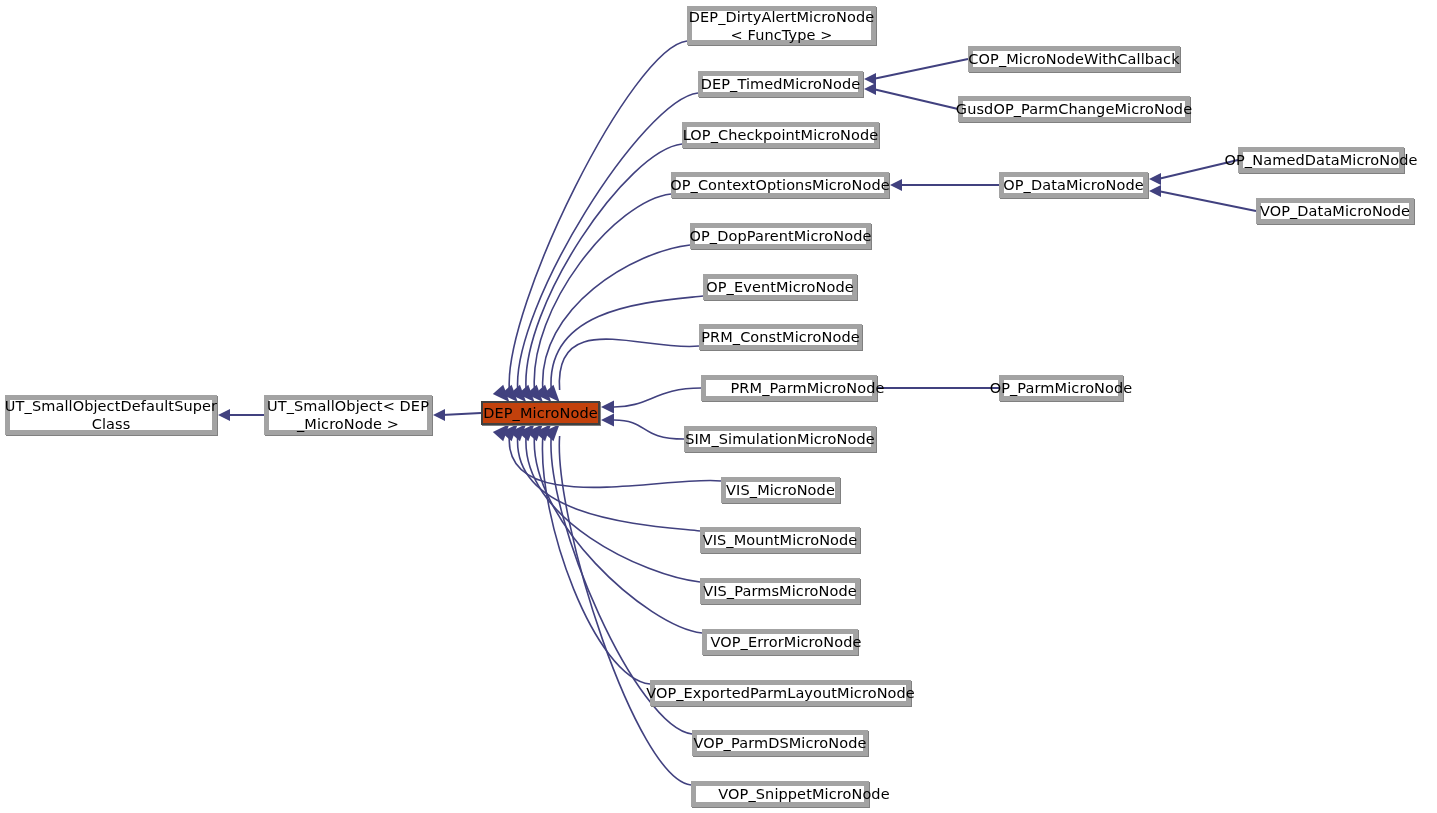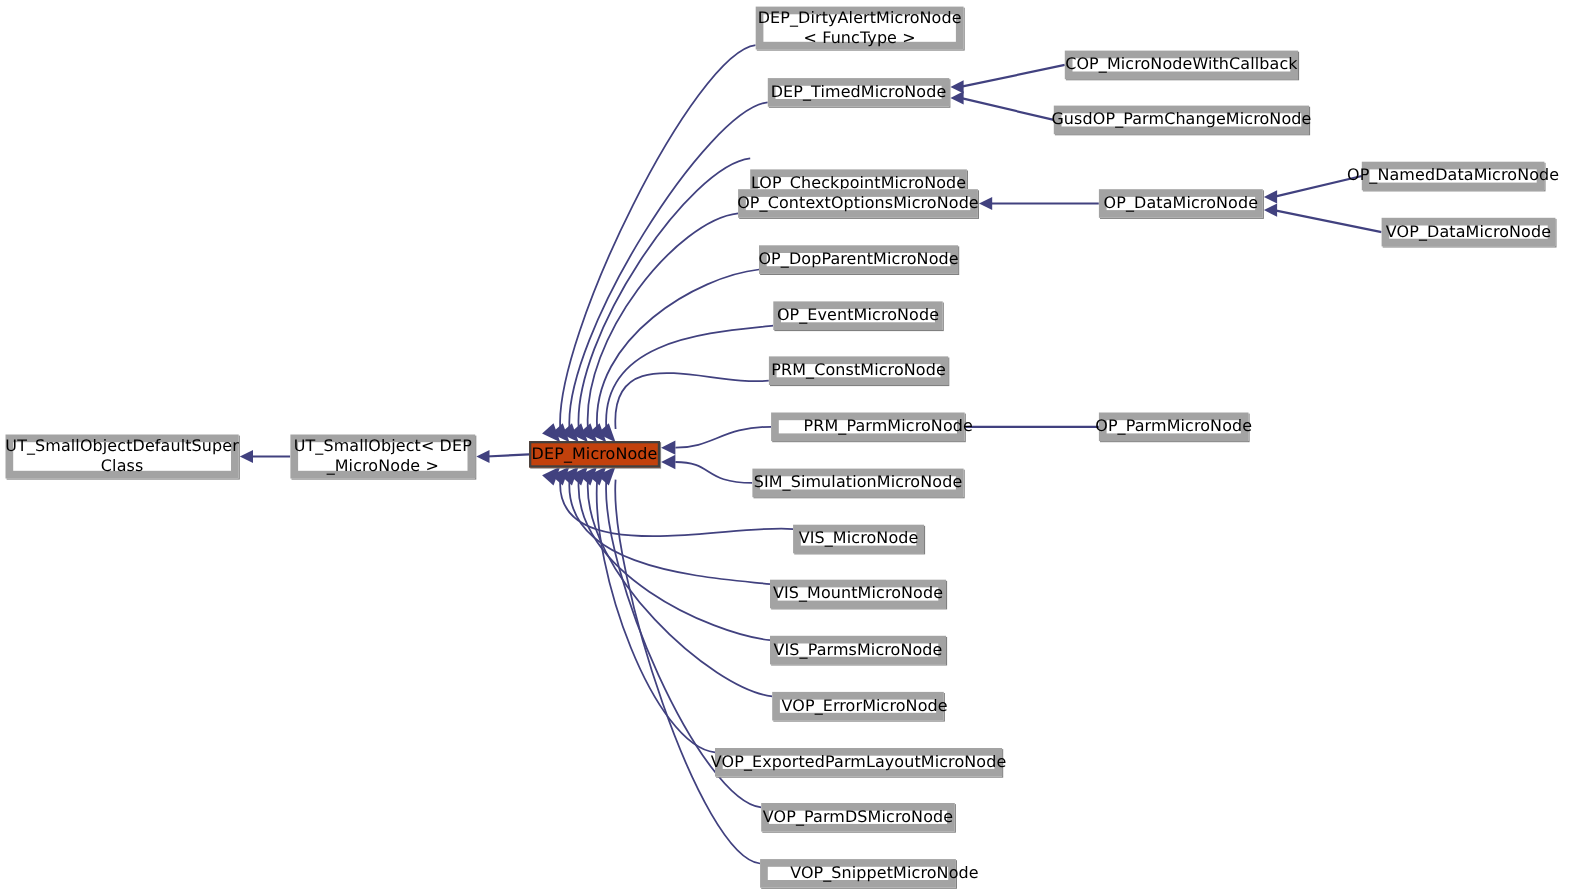--- a/index.html
+++ b/index.html
@@ -21,21 +21,21 @@
     position: absolute;
     left: 0;
     top: 0;
     width: 1437px;
     height: 813px;
     pointer-events: none;
   }
   .node {
     position: absolute;
     box-sizing: border-box;
-    border: 7px solid #a3a3a3;
+    border: 5px solid #a3a3a3;
     background: #ffffff;
     color: #000000;
     font-size: 14.5px;
     line-height: 17px;
     letter-spacing: 0.1px;
     text-align: center;
     display: flex;
     align-items: center;
     justify-content: center;
     white-space: pre;
@@ -110,30 +110,30 @@
       <div class="node two-line" style="left: 5px; top: 395px; width: 212px; height: 40px;">UT_SmallObjectDefaultSuper
 Class</div>
       <div class="node two-line" style="left: 264px; top: 395px; width: 168px; height: 40px;">UT_SmallObject&lt; DEP
 _MicroNode &gt;</div>
       <div class="node root" style="left: 481px; top: 401px; width: 119px; height: 24px;">DEP_MicroNode</div>
       <div class="node two-line" style="left: 687px; top: 6px; width: 189px; height: 39px;">DEP_DirtyAlertMicroNode
 &lt; FuncType &gt;</div>
       <div class="node" style="left: 698px; top: 71px; width: 165px; height: 26px;">DEP_TimedMicroNode</div>
       <div class="node" style="left: 968px; top: 46px; width: 212px; height: 26px;">COP_MicroNodeWithCallback</div>
       <div class="node" style="left: 958px; top: 96px; width: 232px; height: 26px;">GusdOP_ParmChangeMicroNode</div>
-      <div class="node" style="left: 682px; top: 122px; width: 197px; height: 26px; margin-top: 32px;">LOP_CheckpointMicroNode</div>
+      <div class="node" style="left: 682px; top: 122px; width: 197px; height: 26px;">LOP_CheckpointMicroNode</div>
       <div class="node" style="left: 671px; top: 172px; width: 218px; height: 26px;">OP_ContextOptionsMicroNode</div>
       <div class="node" style="left: 999px; top: 172px; width: 149px; height: 26px;">OP_DataMicroNode</div>
       <div class="node" style="left: 1238px; top: 147px; width: 166px; height: 26px;">OP_NamedDataMicroNode</div>
       <div class="node" style="left: 1256px; top: 198px; width: 158px; height: 26px;">VOP_DataMicroNode</div>
       <div class="node" style="left: 690px; top: 223px; width: 181px; height: 26px;">OP_DopParentMicroNode</div>
       <div class="node" style="left: 703px; top: 274px; width: 154px; height: 26px;">OP_EventMicroNode</div>
       <div class="node" style="left: 699px; top: 324px; width: 163px; height: 26px;">PRM_ConstMicroNode</div>
       <div class="node" style="left: 701px; top: 375px; width: 176px; height: 26px; padding-left: 37px;">PRM_ParmMicroNode</div>
-      <div class="node" style="left: 999px; top: 375px; width: 136px; height: 26px;">OP_ParmMicroNode</div>
+      <div class="node" style="left: 999px; top: 375px; width: 124px; height: 26px;">OP_ParmMicroNode</div>
       <div class="node" style="left: 684px; top: 426px; width: 192px; height: 26px;">SIM_SimulationMicroNode</div>
       <div class="node" style="left: 721px; top: 477px; width: 119px; height: 26px;">VIS_MicroNode</div>
       <div class="node" style="left: 700px; top: 527px; width: 160px; height: 26px;">VIS_MountMicroNode</div>
       <div class="node" style="left: 700px; top: 578px; width: 160px; height: 26px;">VIS_ParmsMicroNode</div>
       <div class="node" style="left: 702px; top: 629px; width: 156px; height: 26px; padding-left: 12px;">VOP_ErrorMicroNode</div>
       <div class="node" style="left: 650px; top: 680px; width: 261px; height: 26px;">VOP_ExportedParmLayoutMicroNode</div>
       <div class="node" style="left: 692px; top: 730px; width: 176px; height: 26px;">VOP_ParmDSMicroNode</div>
       <div class="node" style="left: 691px; top: 781px; width: 178px; height: 26px; padding-left: 48px;">VOP_SnippetMicroNode</div>
     </div>
 </div>

